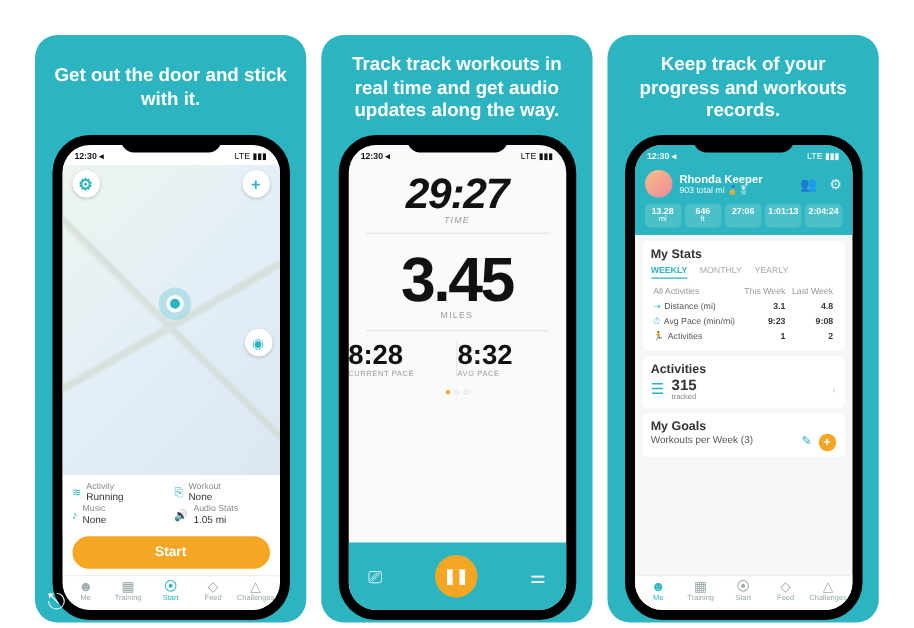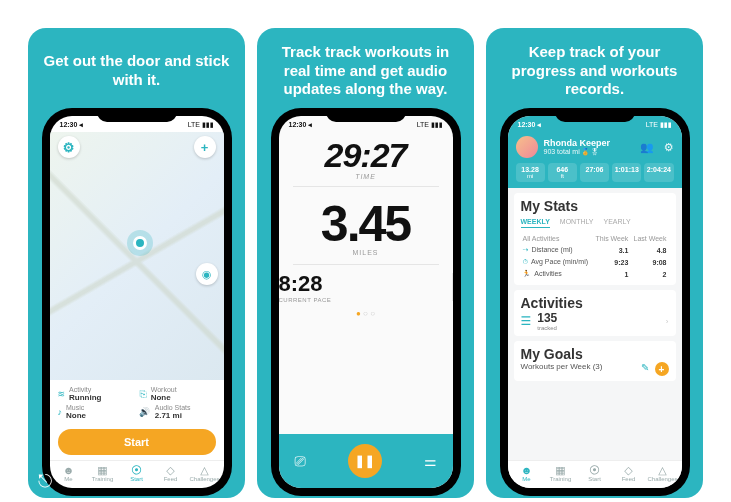--- a/index.html
+++ b/index.html
@@ -27,21 +27,21 @@
   .map::before{content:"";position:absolute;inset:0;background:
     linear-gradient(45deg, transparent 47%, #cfd8cc 48%, #cfd8cc 49%, transparent 50%),
     linear-gradient(-30deg, transparent 47%, #cfd8cc 48%, #cfd8cc 49%, transparent 50%);
     opacity:.6;}
   .map .dot{position:absolute;top:42%;left:48%;width:14px;height:14px;border-radius:50%;background:#2cb5c0;border:3px solid #fff;box-shadow:0 0 0 6px rgba(44,181,192,.25);}
   .sidebtn{position:absolute;right:6px;bottom:95px;width:22px;height:22px;border-radius:50%;background:#fff;color:#2cb5c0;display:flex;align-items:center;justify-content:center;font-size:11px;box-shadow:0 1px 3px rgba(0,0,0,.2);}
   .panel { background:#fff; padding:6px 8px 4px;}
   .grid2 { display:grid; grid-template-columns:1fr 1fr; gap:2px 6px; font-size:7px; color:#8a8a8a;}
   .grid2 .cell { display:flex; gap:4px; align-items:center;}
   .grid2 .ico { color:#2cb5c0; font-size:9px;}
-  .grid2 .val { color:#333; font-size:8px; font-weight:700; display:block;}
+  .grid2 .val { color:#333; font-size:8px; font-weight:400; display:block;}
   .startbtn { margin:5px 8px; background:#f5a623; color:#fff; text-align:center; padding:7px; border-radius:16px; font-size:11px; font-weight:600;}
   .tabbar { display:flex; justify-content:space-around; padding:4px 2px 6px; border-top:1px solid #eee;}
   .tab { text-align:center; font-size:6px; color:#9aa; flex:1;}
   .tab.active{ color:#2cb5c0;}
   .tab .ti{ font-size:11px; display:block; line-height:1;}
 
   
   .s2 .screen{background:#fafafa;}
   .bignum{ text-align:center; padding:4px 0 0;font-style:italic;}
   .bignum .v{ font-size:34px; font-weight:800; color:#111; letter-spacing:-1px;}
@@ -67,21 +67,21 @@
   .prof{display:flex;align-items:center;gap:6px;}
   .avatar{width:22px;height:22px;border-radius:50%;background:linear-gradient(135deg,#f7c08a,#e89);}
   .prof .nm{font-size:9px;font-weight:600;}
   .prof .sub{font-size:7px;opacity:.9;}
   .prof .spcr{flex:1;}
   .prof .hi{font-size:11px;opacity:.9; margin-left:4px;}
   .badges{display:flex;gap:3px;margin-top:5px;}
   .badge{flex:1;background:rgba(255,255,255,.15);border-radius:4px;text-align:center;padding:3px 1px;font-size:6px;}
   .badge .bv{font-size:7px;font-weight:600;display:block;}
   .sect{background:#fff;margin:5px 6px 0;border-radius:4px;padding:5px 7px;font-size:8px;}
-  .secthdr{font-weight:700;color:#333;font-size:14px;}
+  .secthdr{font-weight:700;color:#333;font-size:10px;}
   .tabs3{display:flex;gap:10px;font-size:7px;color:#aaa;margin:4px 0 5px;}
   .tabs3 .on{color:#2cb5c0;font-weight:700;border-bottom:1.5px solid #2cb5c0;padding-bottom:2px;}
   .tbl{width:100%;font-size:7px;border-collapse:collapse;}
   .tbl th{color:#999;font-weight:500;text-align:right;padding:2px;}
   .tbl th:first-child{text-align:left;}
   .tbl td{padding:2px;text-align:right;color:#333;font-weight:600;}
   .tbl td:first-child{text-align:left;font-weight:500;color:#555;}
   .tbl .ico2{color:#2cb5c0;margin-right:3px;}
   .actrow{display:flex;align-items:center;gap:6px;color:#888;}
   .actrow .big{color:#333;font-size:12px;font-weight:700;}
@@ -121,21 +121,21 @@
             <div class="cell">
                 <span class="ico">⎘</span>
                 <div><span>Workout</span><span class="val">None</span></div>
               </div>
             <div class="cell">
                 <span class="ico">♪</span>
                 <div><span>Music</span><span class="val">None</span></div>
               </div>
             <div class="cell">
                 <span class="ico">🔊</span>
-                <div><span>Audio Stats</span><span class="val">2.71 mi</span></div>
+                <div><span>Audio Stats</span><span class="val">1.05 mi</span></div>
               </div>
           </div>
         </div>
         <div class="startbtn">Start</div>
         <div class="tabbar">
           <div class="tab"><span class="ti">☻</span><span>Me</span></div>
           <div class="tab"><span class="ti">▦</span><span>Training</span></div>
           <div class="tab active"><span class="ti">⦿</span><span>Start</span></div>
           <div class="tab"><span class="ti">◇</span><span>Feed</span></div>
           <div class="tab"><span class="ti">△</span><span>Challenges</span></div>
@@ -163,20 +163,24 @@
           <div class="v">3.45</div>
           <div class="l">MILES</div>
         </div>
         <div class="hr"></div>
         <div class="paces">
           <div>
               <div class="v">8:28</div>
               <div class="l">CURRENT PACE</div>
             </div>
           <div class="sep"></div>
+          <div>
+              <div class="v">8:32</div>
+              <div class="l">AVG PACE</div>
+            </div>
         </div>
         <div class="dots"><span class="on">●</span> ○ ○</div>
         <div class="ctrlbar">
           <span class="smico">⎚</span>
           <div class="pause">❚❚</div>
           <span class="smico">⚌</span>
         </div>
       </div>
     </div>
   </div>
@@ -244,21 +248,21 @@
                   <td>1</td>
                   <td>2</td>
                 </tr>
           </tbody>
             </table>
         </div>
         <div class="sect">
           <div class="secthdr">Activities</div>
           <div class="actrow">
             <span style="color:#2cb5c0;font-size:12px">☰</span>
-            <div><span class="big">135</span><div style="font-size:6px">tracked</div></div>
+            <div><span class="big">315</span><div style="font-size:6px">tracked</div></div>
             <span style="margin-left:auto;color:#ccc">›</span>
           </div>
         </div>
         <div class="sect">
           <div class="secthdr">My Goals</div>
           <div class="goalrow">
             <span>Workouts per Week (3)</span>
             <span class="ed">✎</span>
             <span class="plus">+</span>
           </div>

